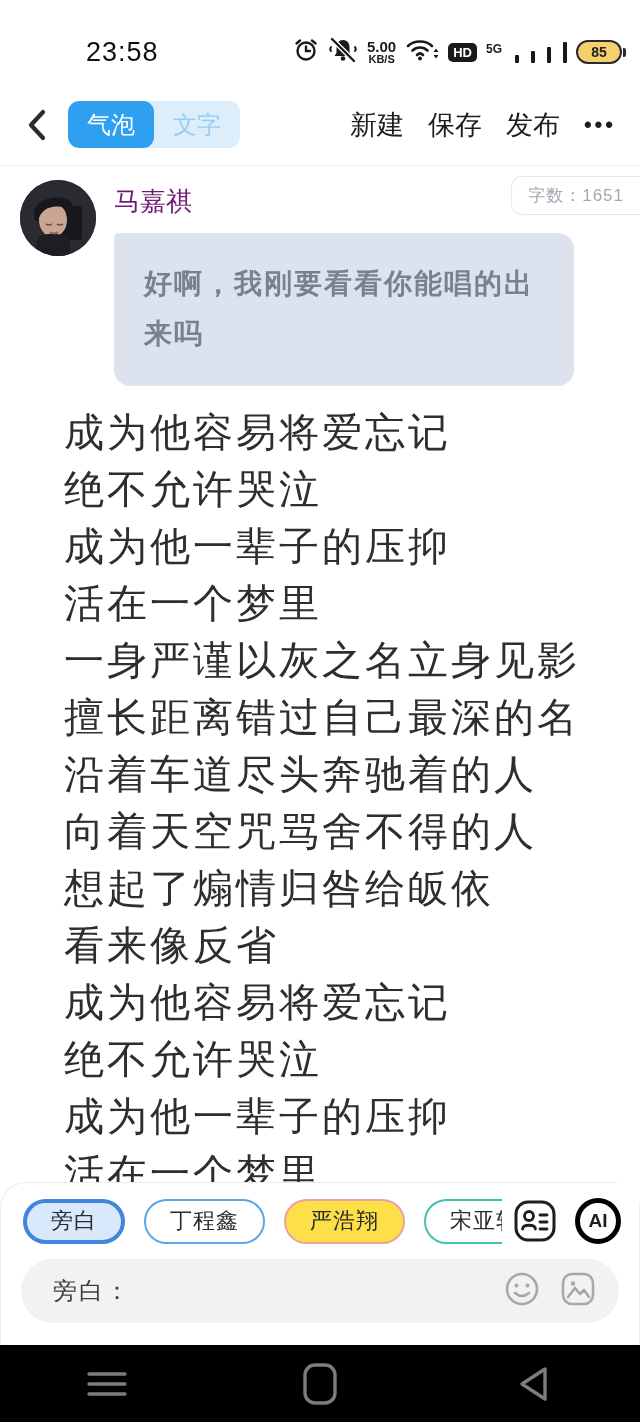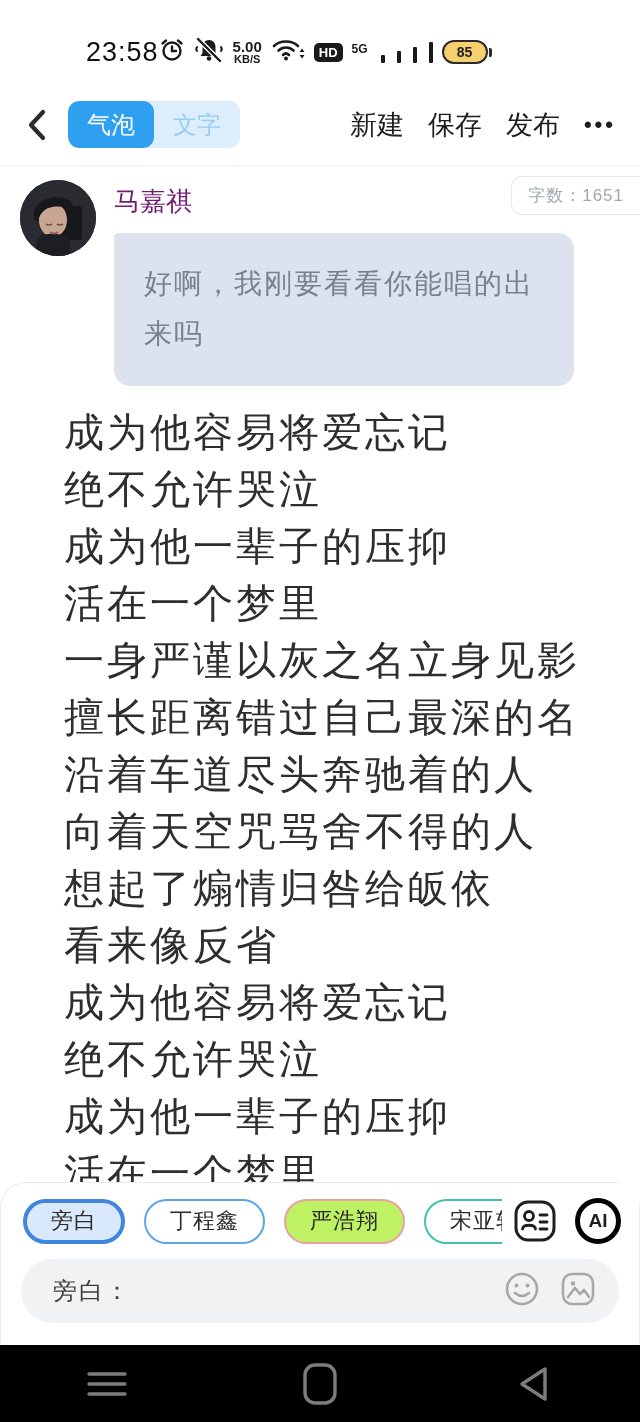--- a/index.html
+++ b/index.html
@@ -4,21 +4,21 @@
 <style>
   * { margin:0; padding:0; box-sizing:border-box; }
   html,body { width:640px; height:1422px; }
   body {
     position:relative; width:640px; height:1422px; background:#ffffff;
     font-family:"Liberation Sans","DejaVu Sans",sans-serif; overflow:hidden;
     color:#1c1c1c;
   }
 
   
-  .status-bar{ height:90px; display:flex; align-items:center; 
+  .status-bar{ height:90px; display:flex; align-items:center; justify-content:space-between;
     padding:14px 14px 0 86px; }
   .status-time{ font-size:27px; font-weight:500; color:#111; letter-spacing:1px;}
   .status-right{ display:flex; align-items:center; gap:9px; color:#1a1a1a;}
   .speed{ display:flex; flex-direction:column; align-items:center; line-height:1; font-weight:700;}
   .speed .v{ font-size:15px;} .speed .u{ font-size:11px;}
   .hd-badge{ background:#1a1a1a; color:#fff; font-size:13px; font-weight:700;
     border-radius:5px; padding:3px 5px; line-height:1;}
   .sig{ display:flex; align-items:flex-end; gap:12px;}
   .sig .g{ font-size:12px; font-weight:700; align-self:flex-start; margin-right:1px;}
   .sig i{ display:block; width:4px; background:#1a1a1a; border-radius:1px;}
@@ -43,21 +43,21 @@
 
   
   .message{ position:relative; padding:16px 0 0 20px;}
   .avatar{ position:absolute; left:20px; top:14px; width:76px; height:76px; border-radius:50%;
     overflow:hidden; background:#23242a;}
   .author{ margin-left:94px; font-size:26px; color:#701a75; padding-top:2px;}
   .wordcount-badge{ position:absolute; right:0; top:10px; background:#fff;
     border:1.5px solid #e9e9e9; border-right:none; border-radius:11px 0 0 11px;
     padding:7px 16px; font-size:17px; color:#a2a8b0; letter-spacing:1px;}
   .bubble{ margin:14px 0 0 94px; width:460px; background:#dde3ee; border-radius:5px 16px 16px 16px;
-    padding:26px 30px; font-size:28px; color:#79818f; line-height:1.8; letter-spacing:2px;}
+    padding:26px 30px; font-size:28px; color:#79818f; line-height:1.8; letter-spacing:2px;font-weight:bold;}
 
   
   .lyrics{ padding:26px 0 0 64px;}
   .lyric-line{ font-size:40px; color:#2e2e2e; height:57px; line-height:40px; letter-spacing:3px;}
 
   
   .composer{ position:absolute; left:0; right:0; bottom:77px; height:163px; background:#fff;
     border:1px solid #ececec; border-bottom:none; border-radius:26px 26px 0 0; z-index:5;}
   .chips-row{ position:relative; height:76px; display:flex; align-items:center; gap:19px;
     padding:0 16px 0 22px; overflow:hidden;}
@@ -191,21 +191,21 @@
     <div class="lyric-line">绝不允许哭泣</div>
     <div class="lyric-line">成为他一辈子的压抑</div>
     <div class="lyric-line">活在一个梦里</div>
     <div class="lyric-line">成为他也许西装笔挺</div>
   </div>
 
 <div class="composer">
   <div class="chips-row">
     <div class="chip selected" style="border-color: rgb(63, 134, 220); background: rgb(217, 233, 251);">旁白</div>
     <div class="chip" style="border-color: rgb(90, 167, 232); background: rgb(255, 255, 255);">丁程鑫</div>
-    <div class="chip" style="border-color: rgb(233, 162, 162); background: #bef264;">严浩翔</div>
+    <div class="chip" style="border-color: rgb(233, 162, 162); background: #fde047;">严浩翔</div>
     <div class="chip" style="border-color: rgb(63, 195, 173); background: rgb(255, 255, 255);">宋亚轩</div>
     <div class="chip" style="border-color: rgb(238, 200, 80); background: rgb(255, 255, 255);">张</div>
     <div class="chips-icons">
       <div class="icon-sq">
         <svg width="46" height="46" viewBox="0 0 46 46">
             <rect x="4" y="4" width="38" height="38" rx="12" stroke="#1f1f1f" stroke-width="3" fill="#fff"></rect>
             <circle cx="17" cy="18" r="4.5" stroke="#1f1f1f" stroke-width="2.8" fill="none"></circle>
             <path d="M10.5 31 C11 26 23 26 23.5 31" stroke="#1f1f1f" stroke-width="2.8" fill="none" stroke-linecap="round"></path>
             <path d="M28 17 h7 M28 24 h7 M28 31 h7" stroke="#1f1f1f" stroke-width="2.8" stroke-linecap="round"></path>
           </svg>

